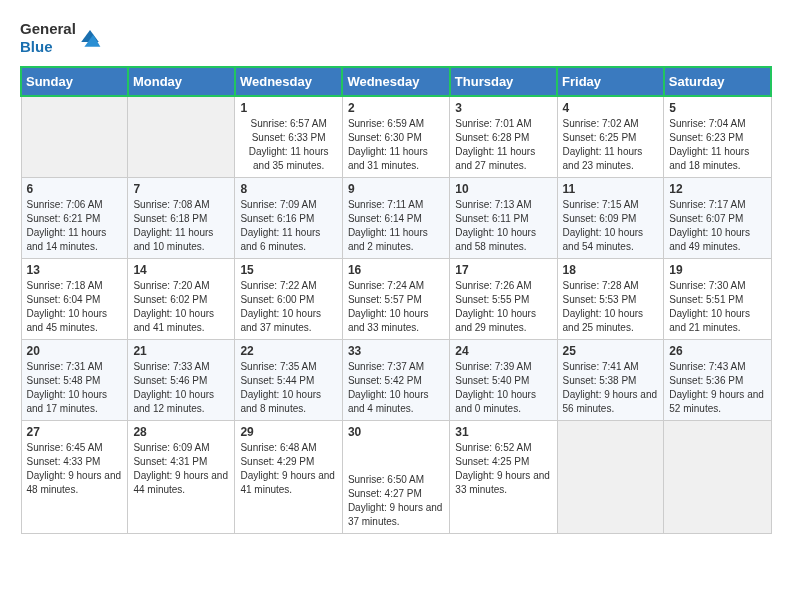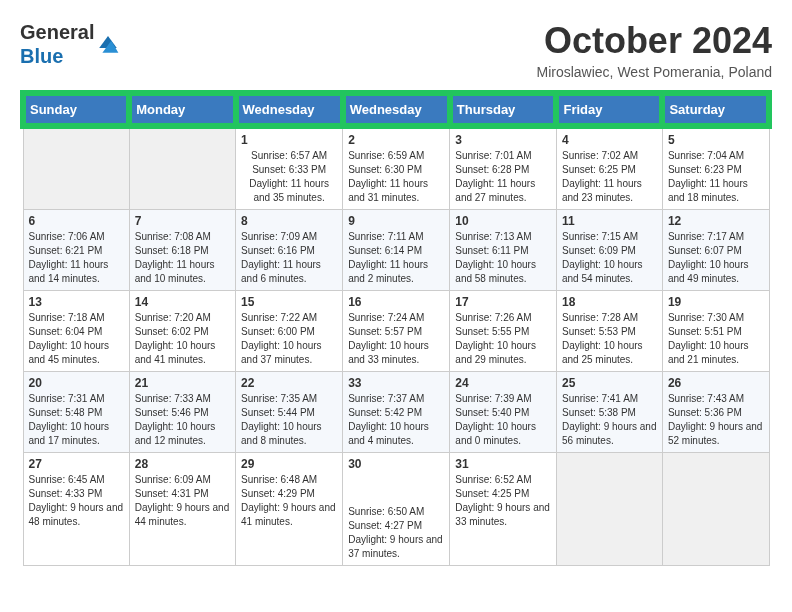--- a/index.html
+++ b/index.html
@@ -14,21 +14,21 @@
       display: flex;
       justify-content: space-between;
       align-items: flex-start;
       margin-bottom: 10px;
     }
     .logo {
       display: flex;
       align-items: center;
     }
     .logo-text {
-      font-size: 20px;
+      font-size: 15px;
       font-weight: bold;
       line-height: 1.2;
     }
     .logo-general { color: #333; }
     .logo-blue { color: #1a6faf; }
     .logo-icon {
       width: 24px;
       height: 24px;
       margin-left: 2px;
     }
@@ -50,21 +50,21 @@
       border-collapse: collapse;
       border: 1px solid #ccc;
     }
     .calendar th {
       background-color: #3a7abf;
       color: #fff;
       font-size: 13px;
       font-weight: bold;
       padding: 6px 4px;
       text-align: left;
-      border: 6px solid #22c55e;
+      border: 2px solid #22c55e;
     }
     .calendar td {
       border: 1px solid #ccc;
       vertical-align: top;
       padding: 4px 5px;
       font-size: 10.5px;
       color: #333;
       width: 108px;
       min-height: 80px;
     }
@@ -100,24 +100,20 @@
           <span class="logo-general">General</span><br>
           <span class="logo-blue">Blue</span>
         </span>
         <svg class="logo-icon" viewBox="0 0 30 30" xmlns="http://www.w3.org/2000/svg">
           <polygon points="4,20 15,5 26,20" fill="#1a6faf"></polygon>
           <polygon points="8,26 19,11 28,26" fill="#2a8fd4"></polygon>
         </svg>
       </div>
     </div>
   </div>
-  <div class="title-area">
-    <div class="month-title">October 2024</div>
-    <div class="location">Miroslawiec, West Pomerania, Poland</div>
-  </div>
 </div>
 
 <table class="calendar">
   <thead>
     <tr>
     <th>Sunday</th>
         <th>Monday</th>
         <th>Wednesday</th>
         <th>Wednesday</th>
         <th>Thursday</th>

